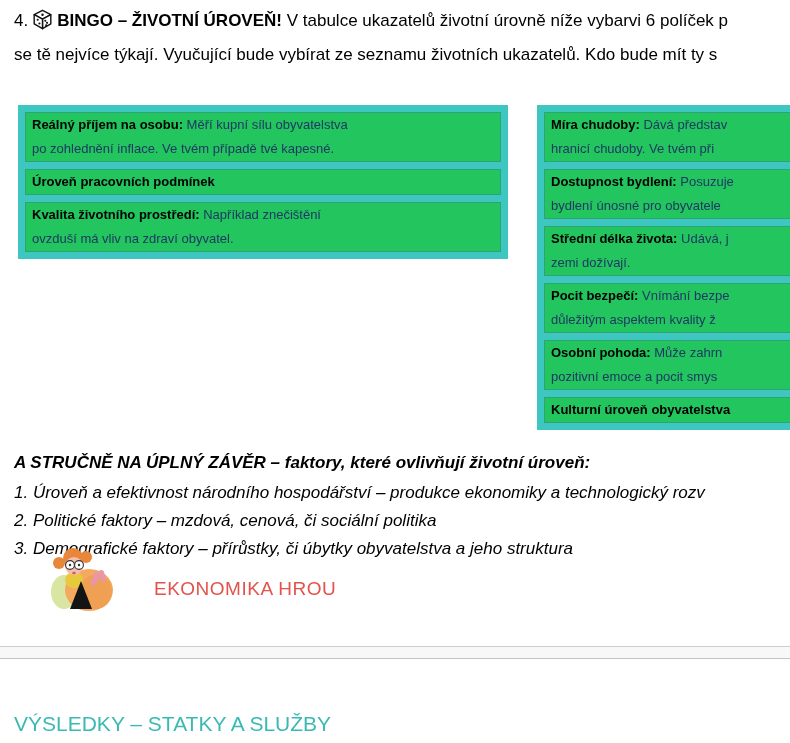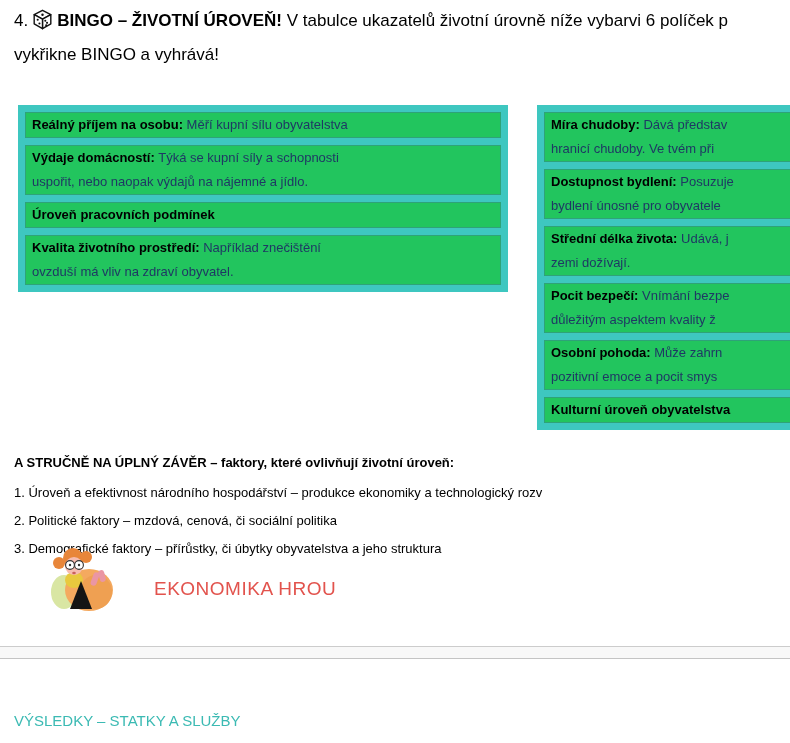--- a/index.html
+++ b/index.html
@@ -27,56 +27,55 @@
   .bingo-cell{
     background:#22c55e;
     padding:1px 7px;
     font-size:13px;line-height:24px;
     color:#1f3864;
     white-space:nowrap;overflow:hidden;
     box-shadow:inset 0 0 0 1px rgba(68,100,170,.35);
   }
   .bingo-cell b{color:#000;}
   
-  .conclusion{position:absolute;left:14px;top:450px;font-size:13px;white-space:nowrap;}
+  .conclusion{position:absolute;left:14px;top:450px;font-size:17px;white-space:nowrap;font-style:italic;}
   .conclusion .heading{font-weight:bold;line-height:26px;margin-bottom:3px;}
   .conclusion .item{line-height:28px;}
   
   .logo-row{position:absolute;left:44px;top:548px;display:flex;align-items:center;}
   .brand-text{margin-left:36px;margin-top:12px;font-size:19px;color:#e2534d;letter-spacing:.5px;}
   
   .page-gap{
     position:absolute;left:0;top:646px;width:790px;height:11px;
     background:#f8f8f8;
     border-top:1px solid #cccccc;border-bottom:1px solid #c4c4c4;
   }
   
-  .next-heading{position:absolute;left:14px;top:712px;font-size:15px;color:#3bbab3;white-space:nowrap;}
+  .next-heading{position:absolute;left:14px;top:712px;font-size:21px;color:#3bbab3;white-space:nowrap;}
 </style>
 </head>
 <body>
 
 <div class="intro">
   <div><span>4.</span><span class="dice"><svg width="21" height="21" viewBox="0 0 24 24">
           <polygon points="12,1.5 21.5,6.5 12,11.5 2.5,6.5" fill="#fff" stroke="#111" stroke-width="1.6" stroke-linejoin="round"></polygon>
           <polygon points="21.5,6.5 21.5,17 12,22.5 12,11.5" fill="#fff" stroke="#111" stroke-width="1.6" stroke-linejoin="round"></polygon>
           <polygon points="2.5,6.5 12,11.5 12,22.5 2.5,17" fill="#fff" stroke="#111" stroke-width="1.6" stroke-linejoin="round"></polygon>
           <circle cx="12" cy="6.5" r="1.4" fill="#111"></circle>
           <circle cx="6.5" cy="12.3" r="1.2" fill="#111"></circle>
           <circle cx="8.5" cy="16.6" r="1.2" fill="#111"></circle>
           <circle cx="15.2" cy="13.5" r="1.2" fill="#111"></circle>
           <circle cx="17.2" cy="15.8" r="1.2" fill="#111"></circle>
           <circle cx="16.2" cy="18.7" r="1.2" fill="#111"></circle>
         </svg></span><span class="bold">BINGO – ŽIVOTNÍ ÚROVEŇ!</span> <span>V tabulce ukazatelů životní úrovně níže vybarvi 6 políček p</span></div>
-  <div>vykřikne BINGO a vyhrává!</div>
+  <div>se tě nejvíce týkají. Vyučující bude vybírat ze seznamu životních ukazatelů. Kdo bude mít ty s</div>
 </div>
 
 <div class="bingo-table left">
-  <div class="bingo-cell"><b>Reálný příjem na osobu:</b> <span>Měří kupní sílu obyvatelstva</span><br></div>
-  <div class="bingo-cell"><b>Výdaje domácností:</b> <span>Týká se kupní síly a schopnosti</span><br><span>uspořit, nebo naopak výdajů na nájemné a jídlo.</span></div>
+  <div class="bingo-cell"><b>Reálný příjem na osobu:</b> <span>Měří kupní sílu obyvatelstva</span><br><span>po zohlednění inflace. Ve tvém případě tvé kapesné.</span></div>
   <div class="bingo-cell"><b>Úroveň pracovních podmínek</b></div>
   <div class="bingo-cell"><b>Kvalita životního prostředí:</b> <span>Například znečištění</span><br><span>ovzduší má vliv na zdraví obyvatel.</span></div>
 </div>
 
 <div class="bingo-table right">
   <div class="bingo-cell"><b>Míra chudoby:</b> <span>Dává představ</span><br><span>hranicí chudoby. Ve tvém při</span></div>
   <div class="bingo-cell"><b>Dostupnost bydlení:</b> <span>Posuzuje</span><br><span>bydlení únosné pro obyvatele</span></div>
   <div class="bingo-cell"><b>Střední délka života:</b> <span>Udává, j</span><br><span>zemi dožívají.</span></div>
   <div class="bingo-cell"><b>Pocit bezpečí:</b> <span>Vnímání bezpe</span><br><span>důležitým aspektem kvality ž</span></div>
   <div class="bingo-cell"><b>Osobní pohoda:</b> <span>Může zahrn</span><br><span>pozitivní emoce a pocit smys</span></div>

